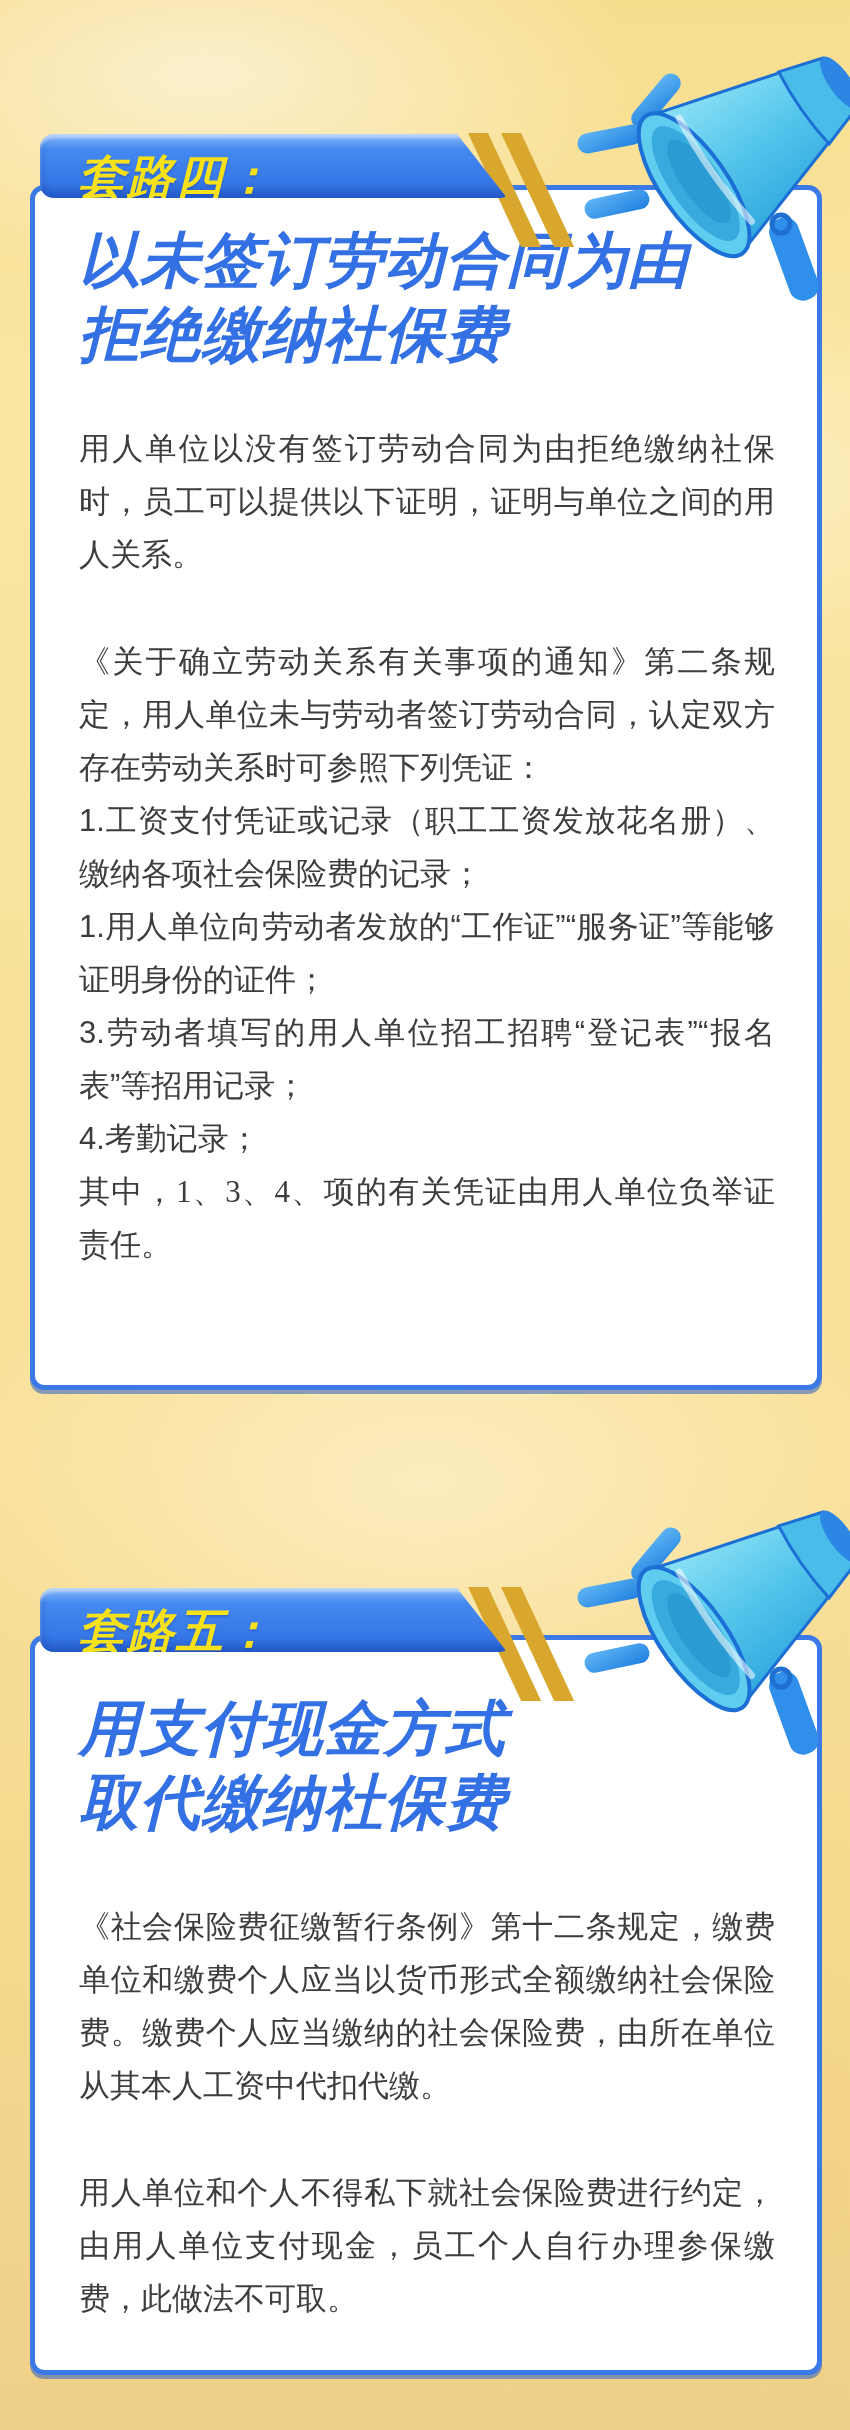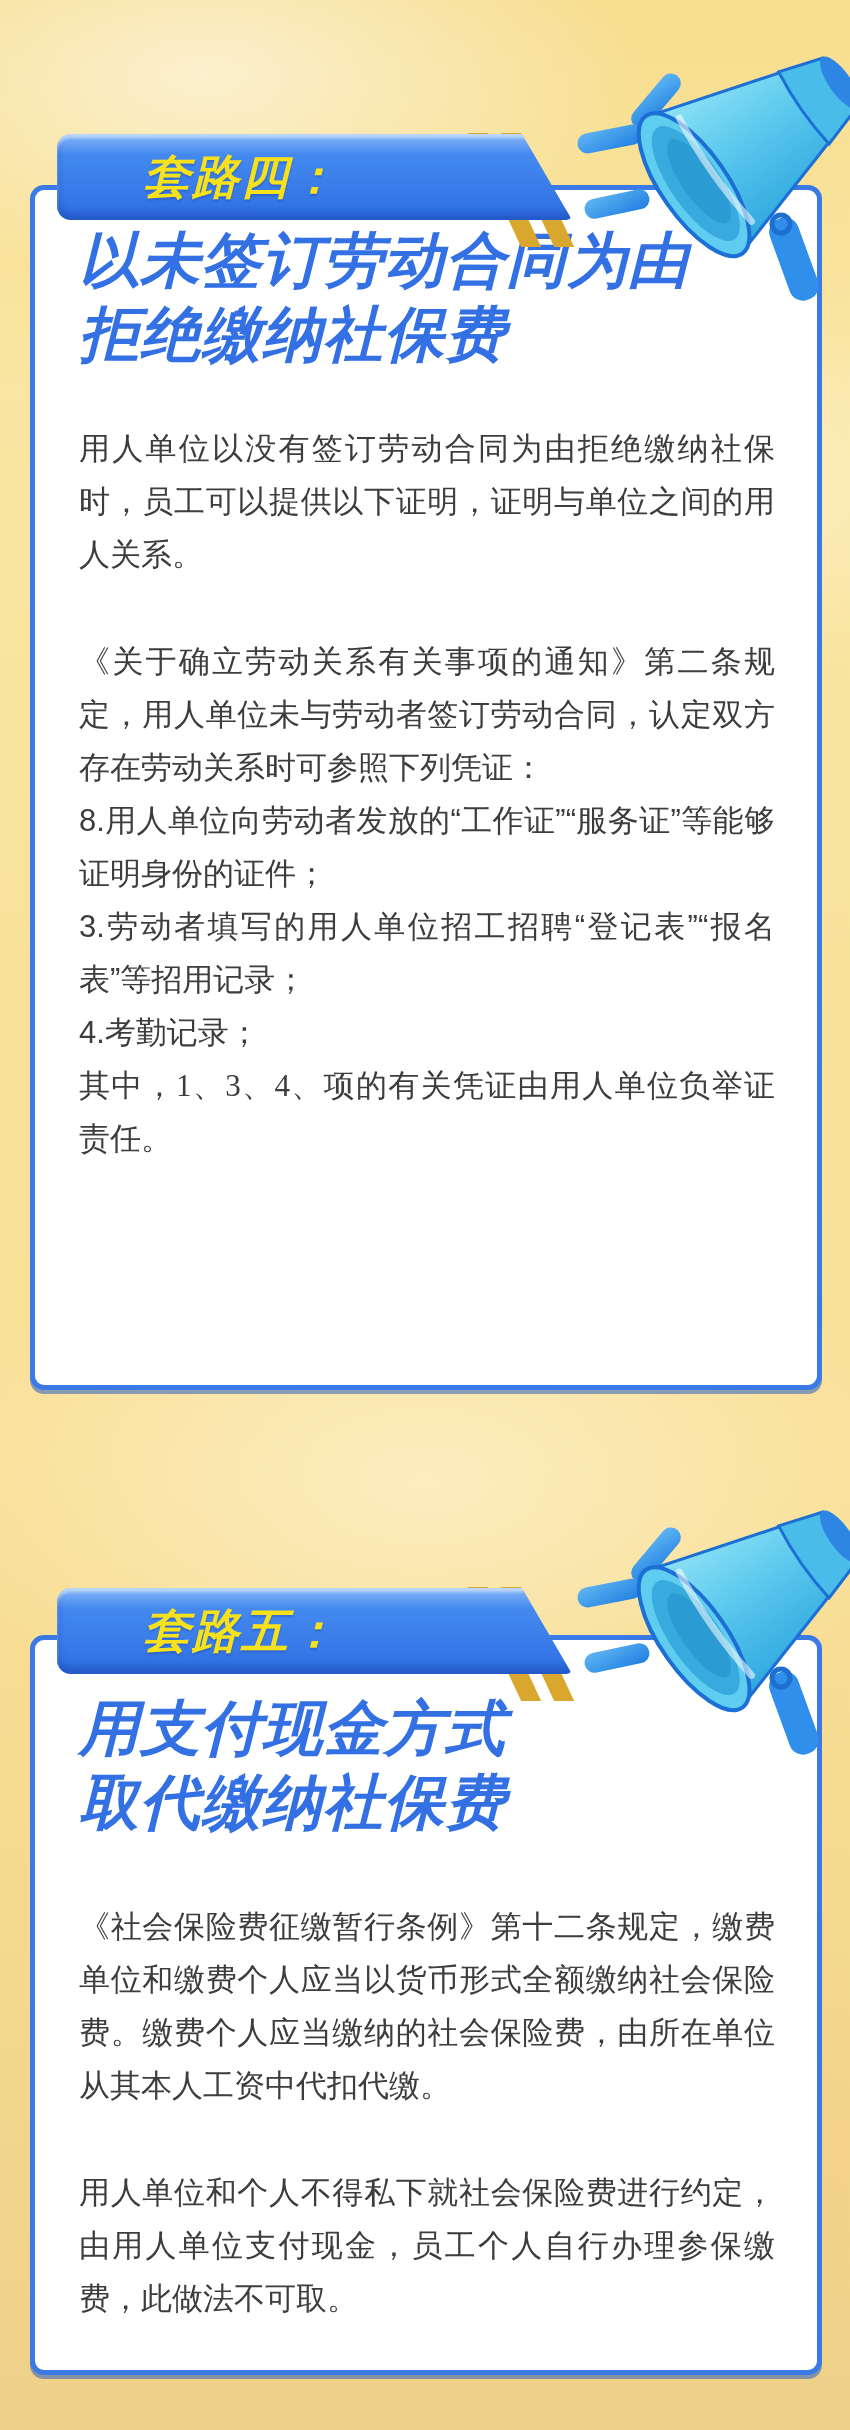--- a/index.html
+++ b/index.html
@@ -20,27 +20,26 @@
     box-sizing:border-box;
     background:#ffffff;
     border:5px solid #3B79E6;
     border-radius:14px;
     box-shadow:0 4px 0 rgba(43,95,192,.55);
     z-index:1;
   }
   .card1{top:185px;height:1205px;}
   .card2{top:1635px;height:740px;}
   .banner{
-    position:absolute;left:57px;width:467px;height:86px;
+    position:absolute;left:40px;width:467px;height:64px;
     z-index:5;
     background:linear-gradient(180deg,#87B7F7 0%,#4489F0 24%,#2F6FE2 100%);
     border-radius:14px 6px 6px 14px;
     clip-path:polygon(0 0, calc(100% - 50px) 0, 100% 100%, 0 100%);
     box-shadow:inset 0 4px 3px rgba(255,255,255,.45), inset 0 -7px 9px rgba(10,40,140,.32);
-    padding-left:48px;
   }
   .banner1{top:134px;}
   .banner2{top:1588px;}
   .banner .banner-label{
     display:block;
     line-height:86px;
     padding-left:38px;
     font-size:47px;font-weight:900;font-style:italic;
     letter-spacing:2px;
     color:#F6E11A;
@@ -90,21 +89,22 @@
 
   <section class="card card1">
     <div class="card-title">
       <div>以未签订劳动合同为由</div>
       <div>拒绝缴纳社保费</div>
     </div>
     <div class="card-body">
       <p>用人单位以没有签订劳动合同为由拒绝缴纳社保时，员工可以提供以下证明，证明与单位之间的用人关系。</p>
       <p class="tight">《关于确立劳动关系有关事项的通知》第二条规定，用人单位未与劳动者签订劳动合同，认定双方存在劳动关系时可参照下列凭证：</p>
       <div class="evidence-list">
-        <div>8.用人单位向劳动者发放的“工作证”“服务证”等能够证明身份的证件；</div>
+        <div>1.工资支付凭证或记录（职工工资发放花名册）、缴纳各项社会保险费的记录；</div>
+        <div>1.用人单位向劳动者发放的“工作证”“服务证”等能够证明身份的证件；</div>
         <div>3.劳动者填写的用人单位招工招聘“登记表”“报名表”等招用记录；</div>
         <div>4.考勤记录；</div>
       </div>
       <p class="tight after-list">其中，1、3、4、项的有关凭证由用人单位负举证责任。</p>
     </div>
   </section>
 
   <div class="stripe s1a"></div>
   <div class="stripe s1b"></div>
 

